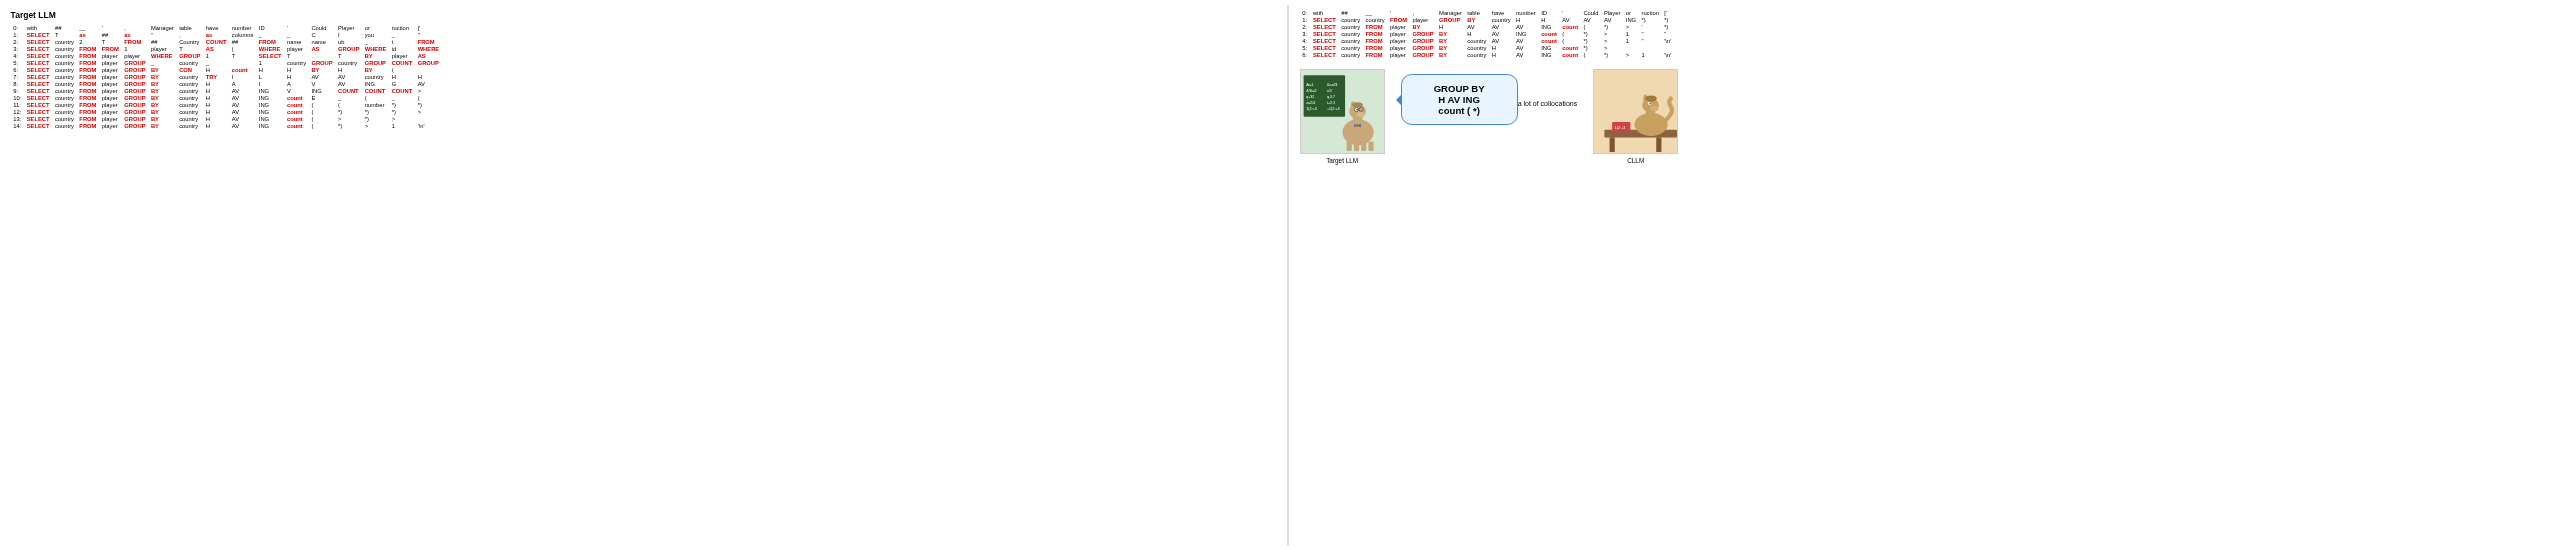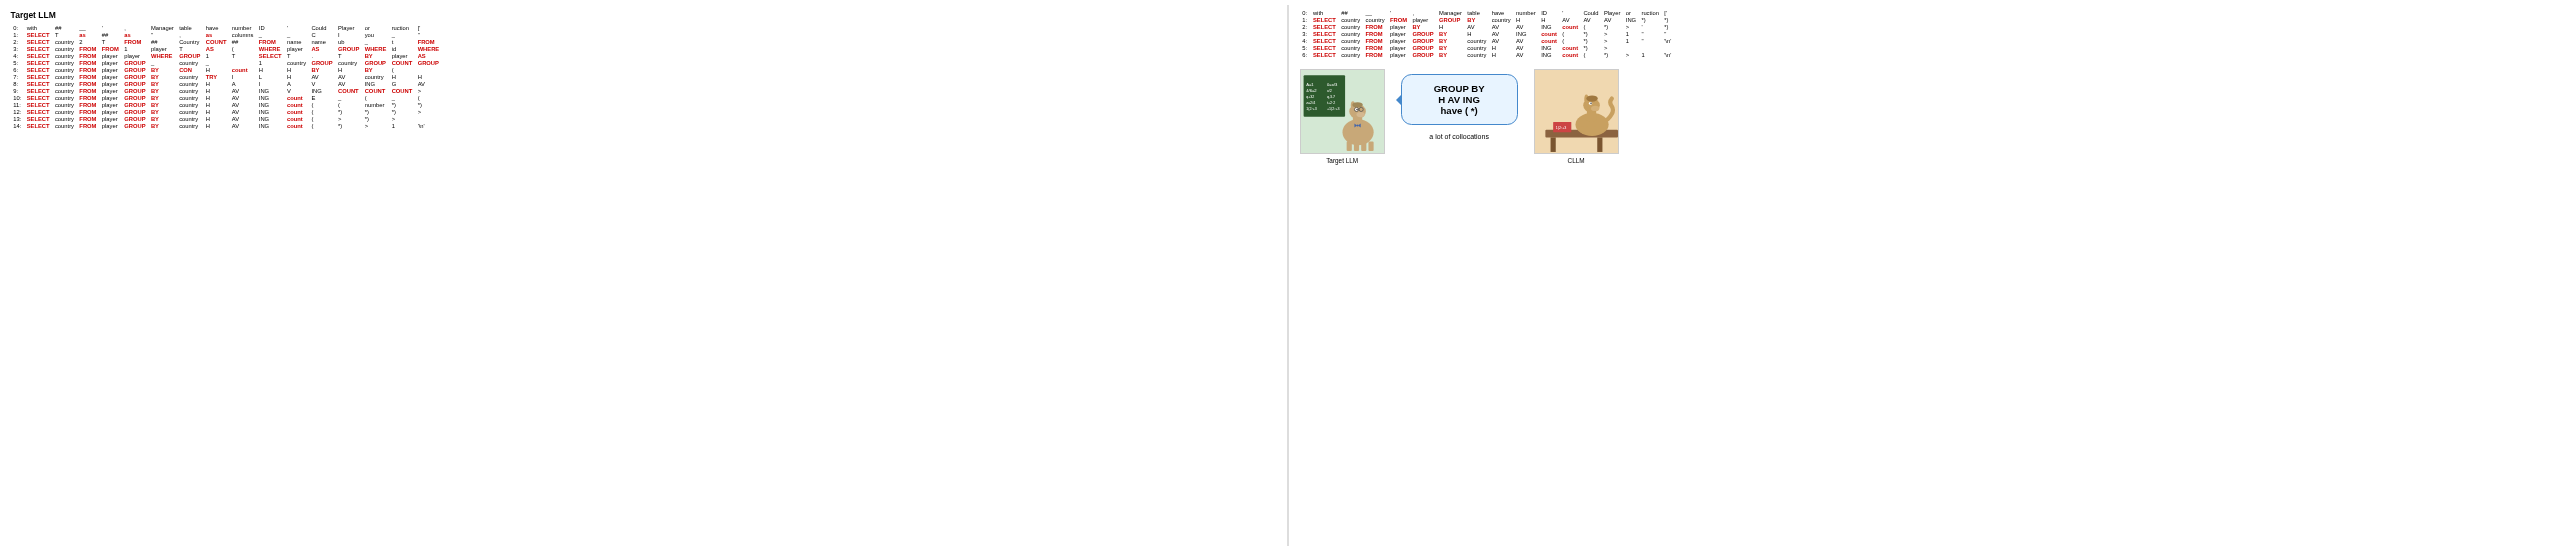--- a/index.html
+++ b/index.html
@@ -587,25 +587,25 @@
 
           <rect x="88" y="138" width="10" height="18" fill="#c8a878" rx="2"></rect>
           <rect x="102" y="138" width="10" height="18" fill="#c8a878" rx="2"></rect>
           <rect x="116" y="138" width="10" height="18" fill="#c8a878" rx="2"></rect>
           <rect x="130" y="138" width="10" height="18" fill="#c8a878" rx="2"></rect>
         </svg>
       </div>
       <div class="llama-caption">Target LLM</div>
     </div>
 
-    <div style="display:flex;flex-direction:column;align-items:center;justify-content:center;margin-top:5.3px;">
+    <div style="display:flex;flex-direction:row;align-items:center;justify-content:center;margin-top:5.3px;">
       <div class="speech-bubble">
         <div>GROUP BY</div>
         <div>H AV ING</div>
-        <div>have ( *)</div>
+        <div>count ( *)</div>
       </div>
       <div class="collocations-text" style="margin-top:8px;">a lot of collocations</div>
     </div>
 
     <div style="display:flex;flex-direction:column;align-items:center;">
       <div class="llama-img">
         <svg width="85" height="85" viewBox="0 0 160 160" style="font-size:11px">
 
           <rect width="160" height="160" fill="#f0d8b0"></rect>
 

